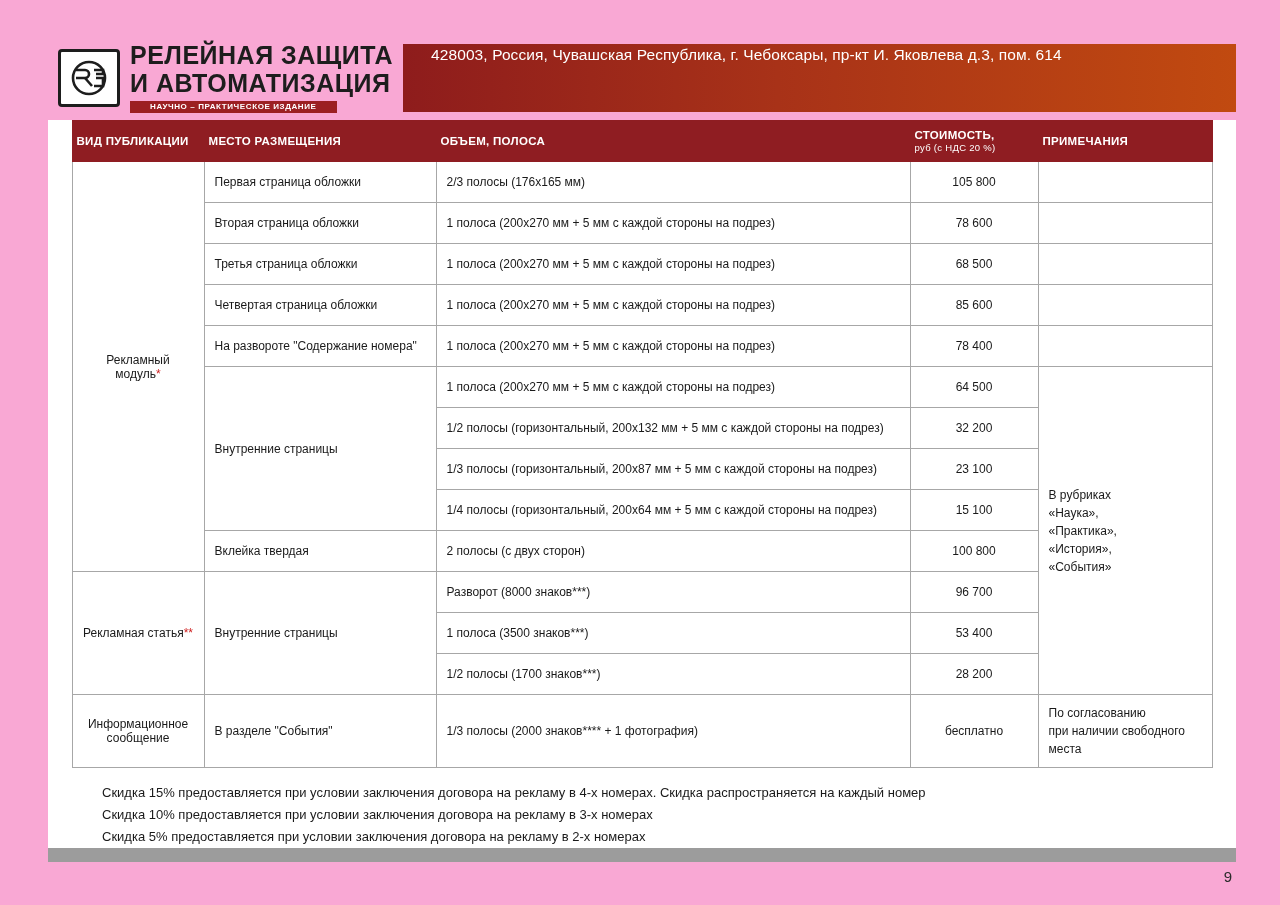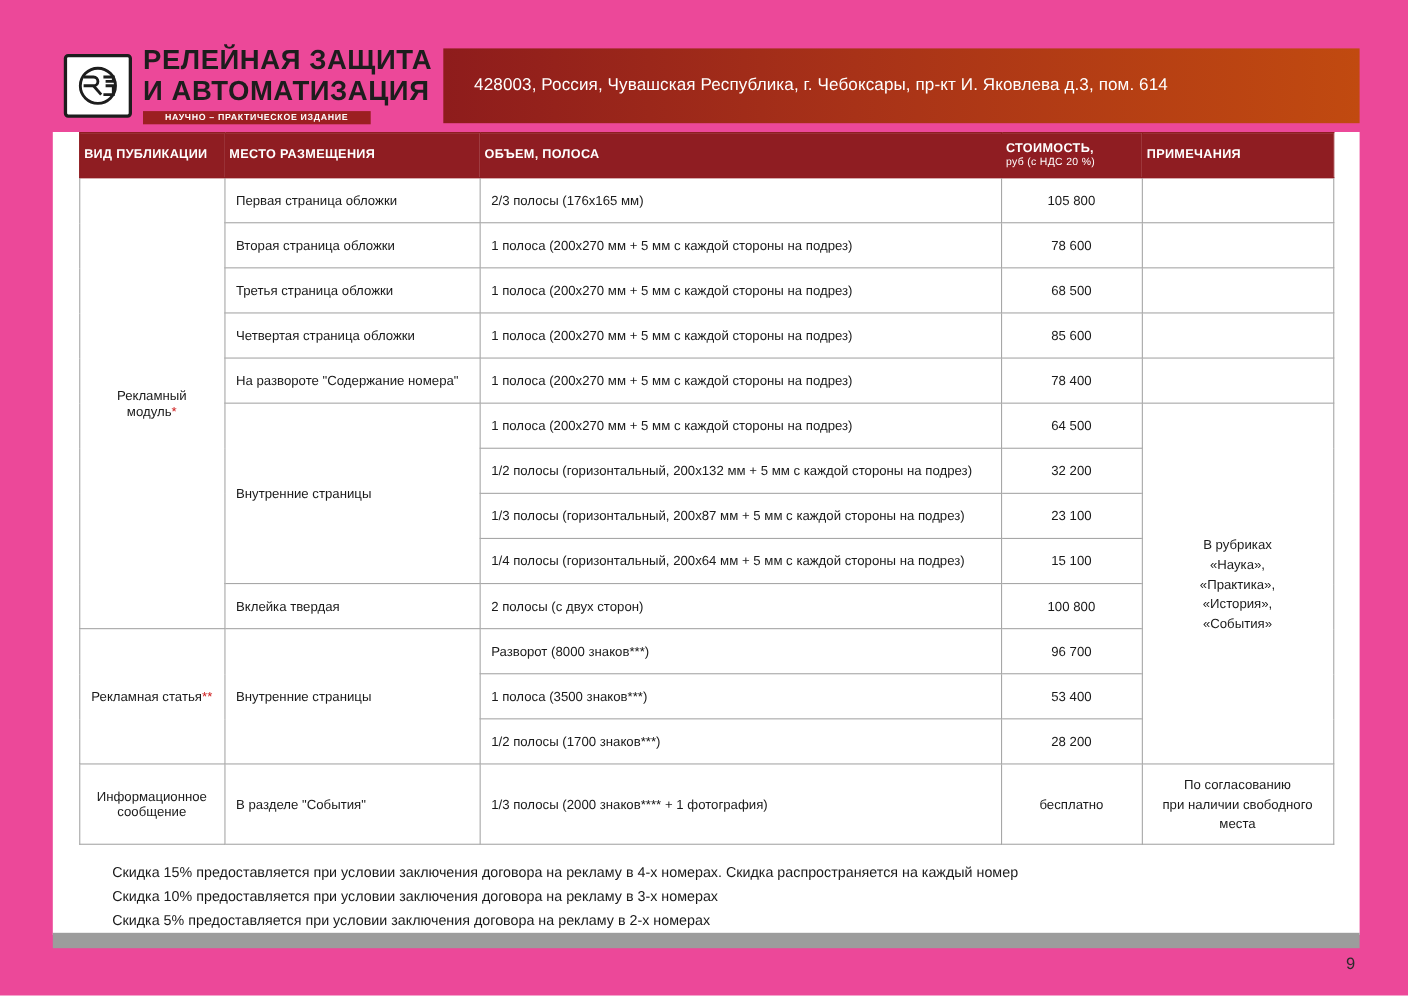--- a/index.html
+++ b/index.html
@@ -12,21 +12,21 @@
     height: 905px;
     font-family: "Liberation Sans", sans-serif;
     color: #1a1a1a;
     position: relative;
     overflow: hidden;
   }
   .page {
     position: relative;
     width: 1280px;
     height: 905px;
-    background: #ec4899;
+    background: #f9a8d4;
   }
 
   
   .header {
     position: absolute;
     left: 48px;
     top: 44px;
     width: 1188px;
     height: 68px;
     display: flex;
@@ -75,21 +75,21 @@
     display: inline-block;
     width: fit-content;
     font-weight: bold;
   }
   .contact-block {
     flex: 1;
     background: linear-gradient(90deg, #8e1c1c 0%, #a83218 45%, #c14a10 100%);
     color: #ffffff;
     display: flex;
     flex-direction: column;
-    justify-content: center;
+    justify-content: space-between;
     padding-left: 28px;
     box-sizing: border-box;
   }
   .contact-line {
     font-size: 15.5px;
     line-height: 1.45;
     letter-spacing: 0.1px;
     white-space: nowrap;
   }
 
@@ -138,21 +138,21 @@
     font-size: 12px;
     padding: 9px 10px;
     color: #1a1a1a;
     vertical-align: middle;
     height: 22px;
   }
   td.c-type { text-align: center; font-size: 12.5px; }
   td.c-place { text-align: left; }
   td.c-vol { text-align: left; }
   td.c-price { text-align: center; font-size: 12.5px; }
-  td.c-note { text-align: center; font-size: 12.5px; line-height: 1.5; margin-left: 22px; }
+  td.c-note { font-size: 12.5px; line-height: 1.5; margin-left: 22px; }
   .star { color: #cf2222; }
 
   
   col.w1 { width: 132px; }
   col.w2 { width: 232px; }
   col.w3 { width: 474px; }
   col.w4 { width: 128px; }
   col.w5 { width: 174px; }
 
   

